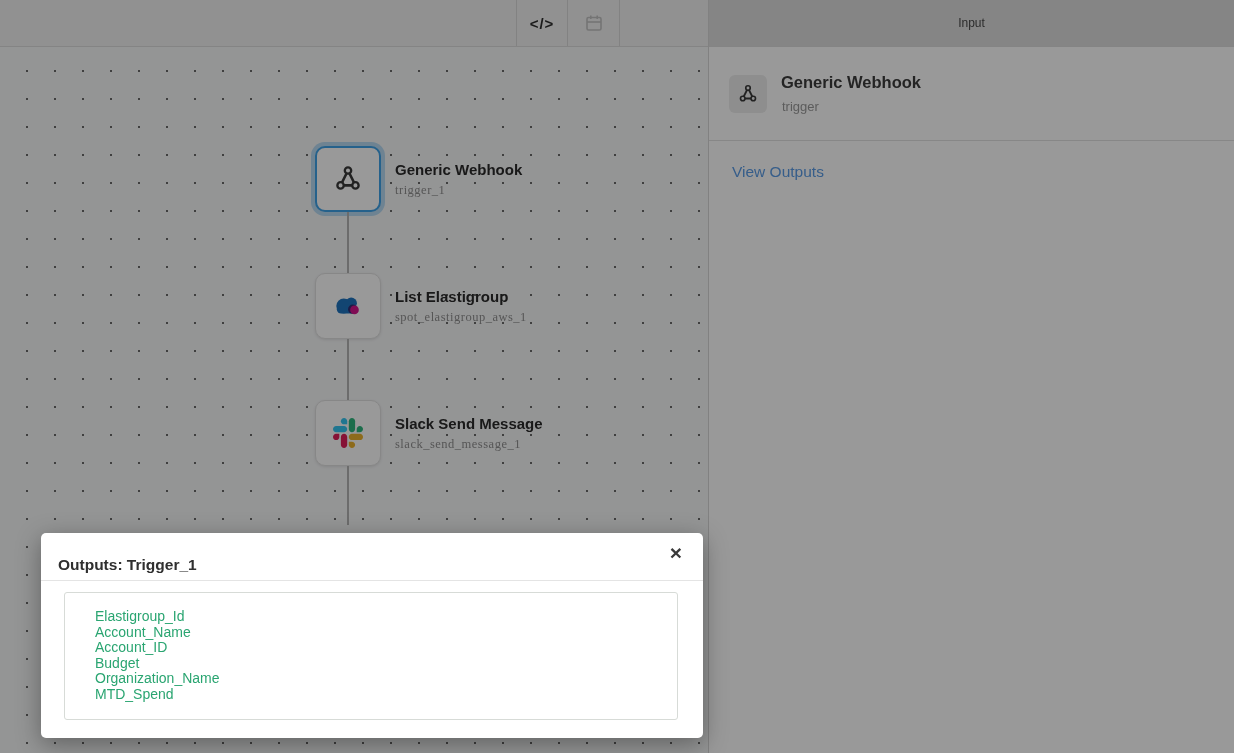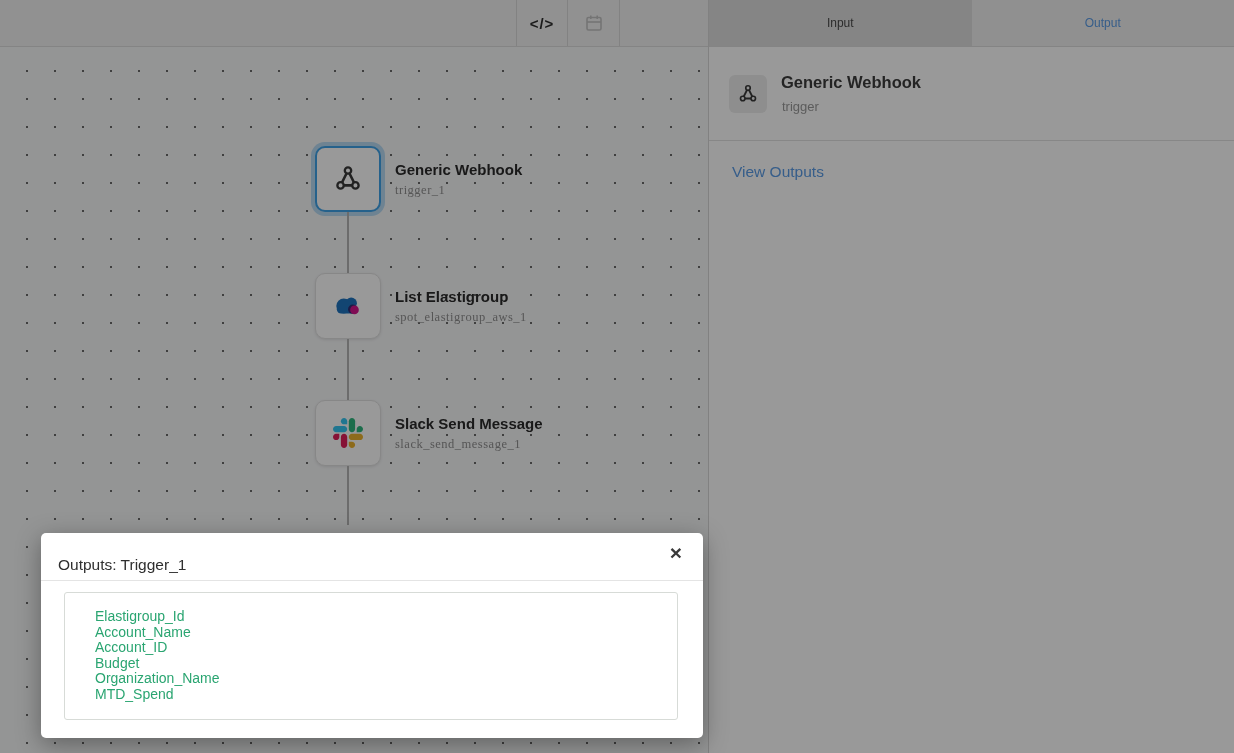--- a/index.html
+++ b/index.html
@@ -48,21 +48,21 @@
   .sum-sub{position:absolute;left:73px;top:52px;font-family:Liberation Sans, sans-serif;
     font-size:13px;color:#9a9a9a;}
   .view-outputs{position:absolute;left:23px;top:163px;font-size:15.5px;color:#5B9CE6;cursor:pointer;}
   
   .overlay{position:absolute;left:0;top:0;width:1234px;height:753px;
     background:rgba(0,0,0,0.40);z-index:50;}
   
   .modal{position:absolute;left:41px;top:533px;width:662px;height:205px;background:#ffffff;
     border-radius:5px;box-shadow:0 6px 24px rgba(0,0,0,.35);z-index:100;box-sizing:border-box;}
   .modal-header{position:relative;height:48px;border-bottom:1px solid #e4e4e4;box-sizing:border-box;}
-  .modal-title{position:absolute;left:17px;top:23px;font-size:15.5px;font-weight:400;color:#2f2f2f;}
+  .modal-title{position:absolute;left:17px;top:23px;font-size:15.5px;font-weight:700;color:#2f2f2f;}
   .modal-close{position:absolute;right:21px;top:6px;font-size:21px;font-weight:bold;
     color:#3a3a3a;cursor:pointer;line-height:28px;}
   .out-box{position:absolute;left:23px;top:59px;width:614px;height:128px;
     border:1px solid #d7dbd7;border-radius:3px;box-sizing:border-box;padding:16px 0 12px 30px;}
   .out-item{font-size:14px;line-height:15.6px;color:#2AA571;}
   
   .wh-knob{fill:#ffffff;stroke:#3a3a3a;stroke-width:2.2;}
   .sum-icon .wh-knob{fill:#ededed;}
 </style>
 </head>
@@ -129,23 +129,20 @@
   <div class="connector" style="top:419px;height:59px"></div>
 
   <div class="node-partial"></div>
 </div>
 
 <div class="panel">
   <div class="panel-tabs">
     <div class="tab tab-input">
       <span>Input</span>
     </div>
-    <div class="tab tab-output">
-      <span>Output</span>
-    </div>
   </div>
   <div class="summary-row">
     <div class="sum-icon">
       <svg width="24" height="24" viewBox="0 0 32 32">
         <path d="M16 8 L9 22 L23 22 Z" fill="none" stroke="#3a3a3a" stroke-width="2.4" stroke-linejoin="round"></path>
         <circle class="wh-knob" cx="16" cy="8" r="3"></circle>
         <circle class="wh-knob" cx="9" cy="22" r="3"></circle>
         <circle class="wh-knob" cx="23" cy="22" r="3"></circle>
       </svg>
     </div>

